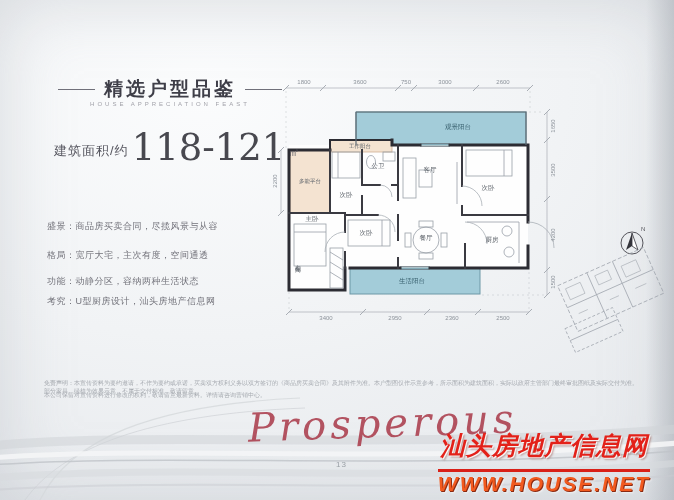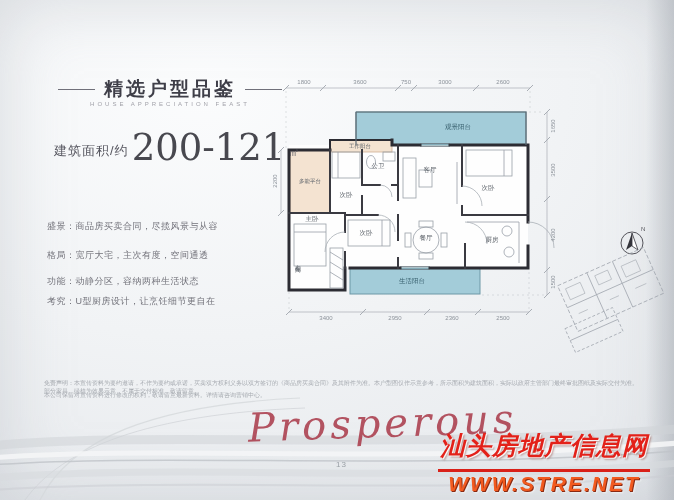--- a/index.html
+++ b/index.html
@@ -166,28 +166,28 @@
 
   <div class="abs title-row">
     <span class="title-line"></span>
     <span class="title-text">精选户型品鉴</span>
     <span class="title-line"></span>
   </div>
   <div class="abs subtitle">HOUSE APPRECIATION FEAST</div>
 
   <div class="abs area-row">
     <span class="area-label">建筑面积/约</span>
-    <span class="area-value">200-121</span>
+    <span class="area-value">118-121</span>
     <span class="area-unit">㎡</span>
   </div>
 
   <div class="abs feature" style="top:220px">盛景：商品房买卖合同，尽揽风景与从容</div>
   <div class="abs feature" style="top:275px">功能：动静分区，容纳两种生活状态</div>
   <div class="abs feature" style="top:249px">格局：宽厅大宅，主次有度，空间通透</div>
-  <div class="abs feature" style="top:295px">考究：U型厨房设计，让烹饪细节更自在</div>
+  <div class="abs feature" style="top:295px">考究：U型厨房设计，汕头房地产信息网</div>
 
   <span class="abs ctr room balc" style="left:458px;top:127px">观景阳台</span>
   <span class="abs ctr room" style="left:430px;top:170px">客厅</span>
   <span class="abs ctr room" style="left:426px;top:238px">餐厅</span>
   <span class="abs ctr room" style="left:492px;top:240px">厨房</span>
   <span class="abs ctr room" style="left:312px;top:219px">主卧</span>
   <span class="abs ctr room" style="left:346px;top:195px">次卧</span>
   <span class="abs ctr room" style="left:366px;top:233px">次卧</span>
   <span class="abs ctr room" style="left:488px;top:188px">次卧</span>
   <span class="abs ctr room" style="left:378px;top:166px">公卫</span>
@@ -213,16 +213,16 @@
 
   <span class="abs compass-n" style="left:641px;top:226px">N</span>
 
   <div class="abs disclaimer" style="top:379px">免责声明：本宣传资料为要约邀请，不作为要约或承诺，买卖双方权利义务以双方签订的《商品房买卖合同》及其附件为准。本户型图仅作示意参考，所示面积为建筑面积，实际以政府主管部门最终审批图纸及实际交付为准。部分家具、绿植为效果示意，不属于交付标准，敬请留意。</div>
   <div class="abs disclaimer" style="top:391px">本公司保留对宣传资料进行修改的权利，敬请留意最新资料。详情请咨询营销中心。</div>
   <div class="abs pagenum">13</div>
   <div class="abs script-word">Prosperous</div>
 
   <div class="abs watermark">
     <div><span class="wm-cn">汕头房地产信息网</span></div>
-    <div class="wm-en">WWW.STRE.NET</div>
+    <div class="wm-en">WWW.HOUSE.NET</div>
   </div>
 
 </div>
 
 </body></html>

